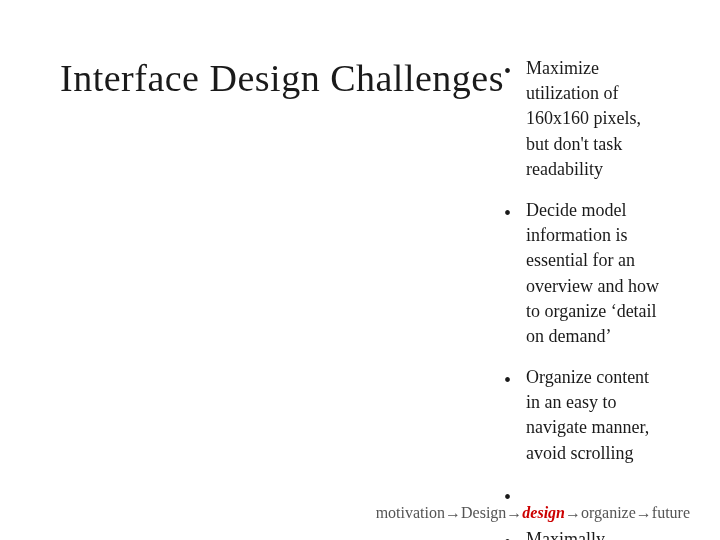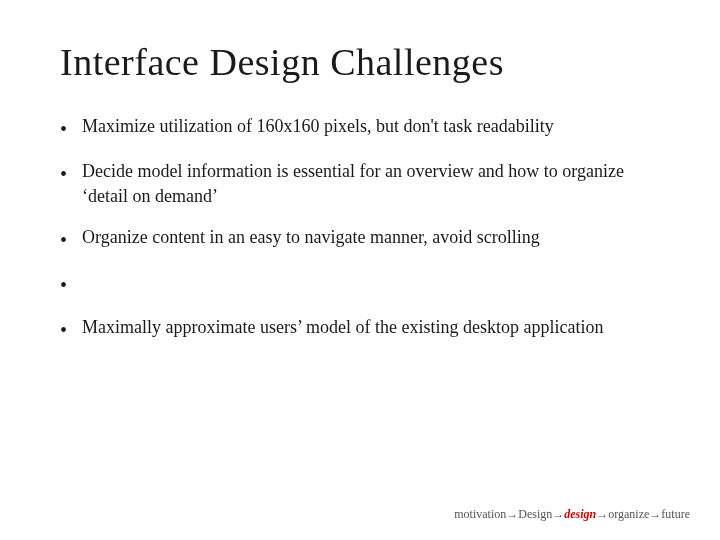--- a/index.html
+++ b/index.html
@@ -14,23 +14,22 @@
       background: #ffffff;
       font-family: Georgia, 'Times New Roman', serif;
       overflow: hidden;
       position: relative;
     }
 
     .slide {
       width: 720px;
       height: 540px;
       background: #ffffff;
-      padding: 40px 60px 30px 60px;
+      padding: 56px 60px 30px 60px;
       display: flex;
-      flex-direction: column;
       position: relative;
     }
 
     .slide-title {
       font-size: 38px;
       font-weight: normal;
       color: #1a1a1a;
       margin-bottom: 28px;
       letter-spacing: 0.5px;
       line-height: 1.2;
@@ -60,21 +59,21 @@
     }
 
     .bullet-text {
       flex: 1;
     }
 
     .footer-nav {
       position: absolute;
       bottom: 18px;
       right: 30px;
-      font-size: 12px;
+      font-size: 16px;
       color: #555555;
       display: flex;
       align-items: center;
       gap: 0;
     }
 
     .footer-nav .highlight {
       color: #cc0000;
       font-weight: bold;
       font-style: italic;

